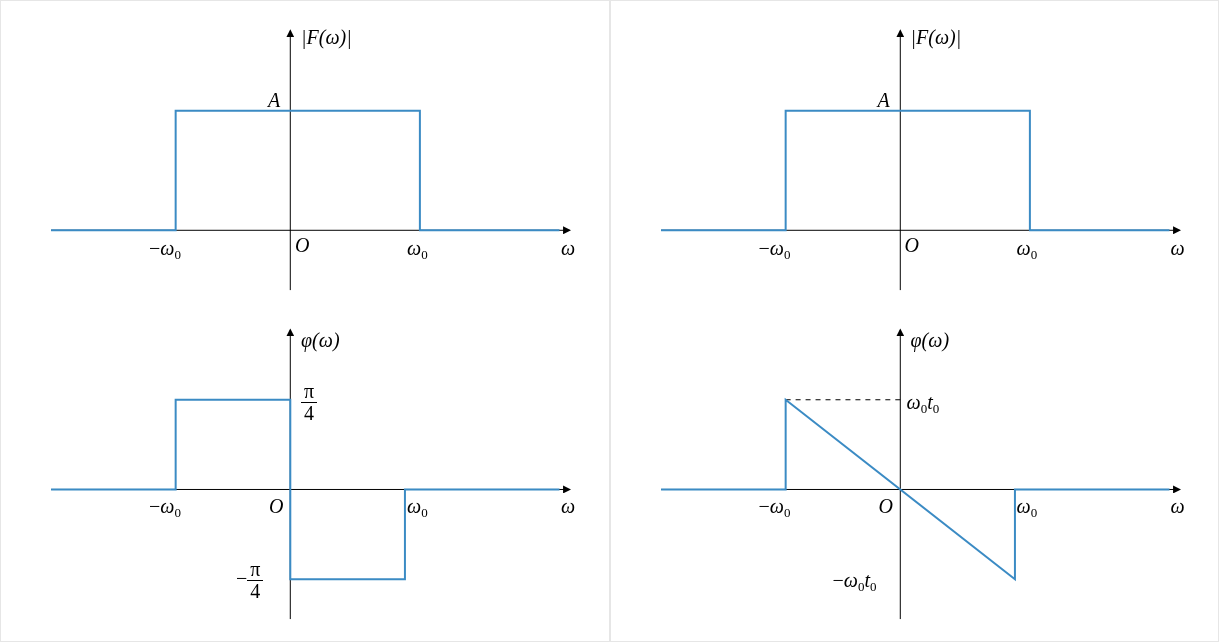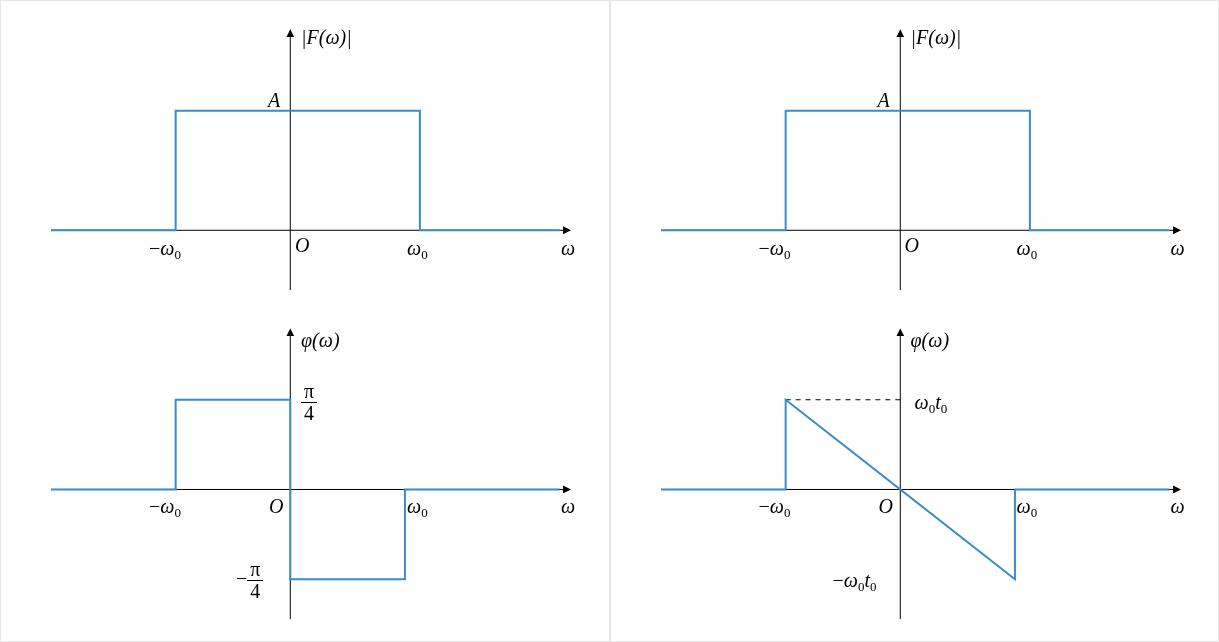--- a/index.html
+++ b/index.html
@@ -112,21 +112,21 @@
     </svg>
 
     <div class="lbl" style="left:300px; top:25px;">|<span style="font-style:italic">F</span>(<span style="font-style:italic">ω</span>)|</div>
     <div class="lbl" style="left:267px; top:88px;">A</div>
     <div class="lbl" style="left:294px; top:233px;">O</div>
     <div class="lbl" style="left:148px; top:236px;"><span class="upright">−</span><span>ω</span><span class="sub">0</span></div>
     <div class="lbl" style="left:406px; top:236px;"><span>ω</span><span class="sub">0</span></div>
     <div class="lbl" style="left:560px; top:236px;">ω</div>
 
     <div class="lbl" style="left:300px; top:328px;"><span style="font-style:italic">φ</span>(<span style="font-style:italic">ω</span>)</div>
-    <div class="lbl" style="left:304px; top:390px;text-align:center;"><span style="font-style:italic">ω</span><span class="sub">0</span><span style="font-style:italic">t</span><span class="sub">0</span></div>
+    <div class="lbl" style="left:296px; top:390px;text-align:center;"><span style="font-style:italic">ω</span><span class="sub">0</span><span style="font-style:italic">t</span><span class="sub">0</span></div>
     <div class="lbl" style="left:222px; top:568px;text-align:right;"><span class="upright">−</span><span style="font-style:italic">ω</span><span class="sub">0</span><span style="font-style:italic">t</span><span class="sub">0</span></div>
     <div class="lbl" style="left:268px; top:494px;">O</div>
     <div class="lbl" style="left:148px; top:494px;"><span class="upright">−</span><span>ω</span><span class="sub">0</span></div>
     <div class="lbl" style="left:406px; top:494px;"><span>ω</span><span class="sub">0</span></div>
     <div class="lbl" style="left:560px; top:494px;">ω</div>
   </div>
 
 </div>
 
 </body></html>

